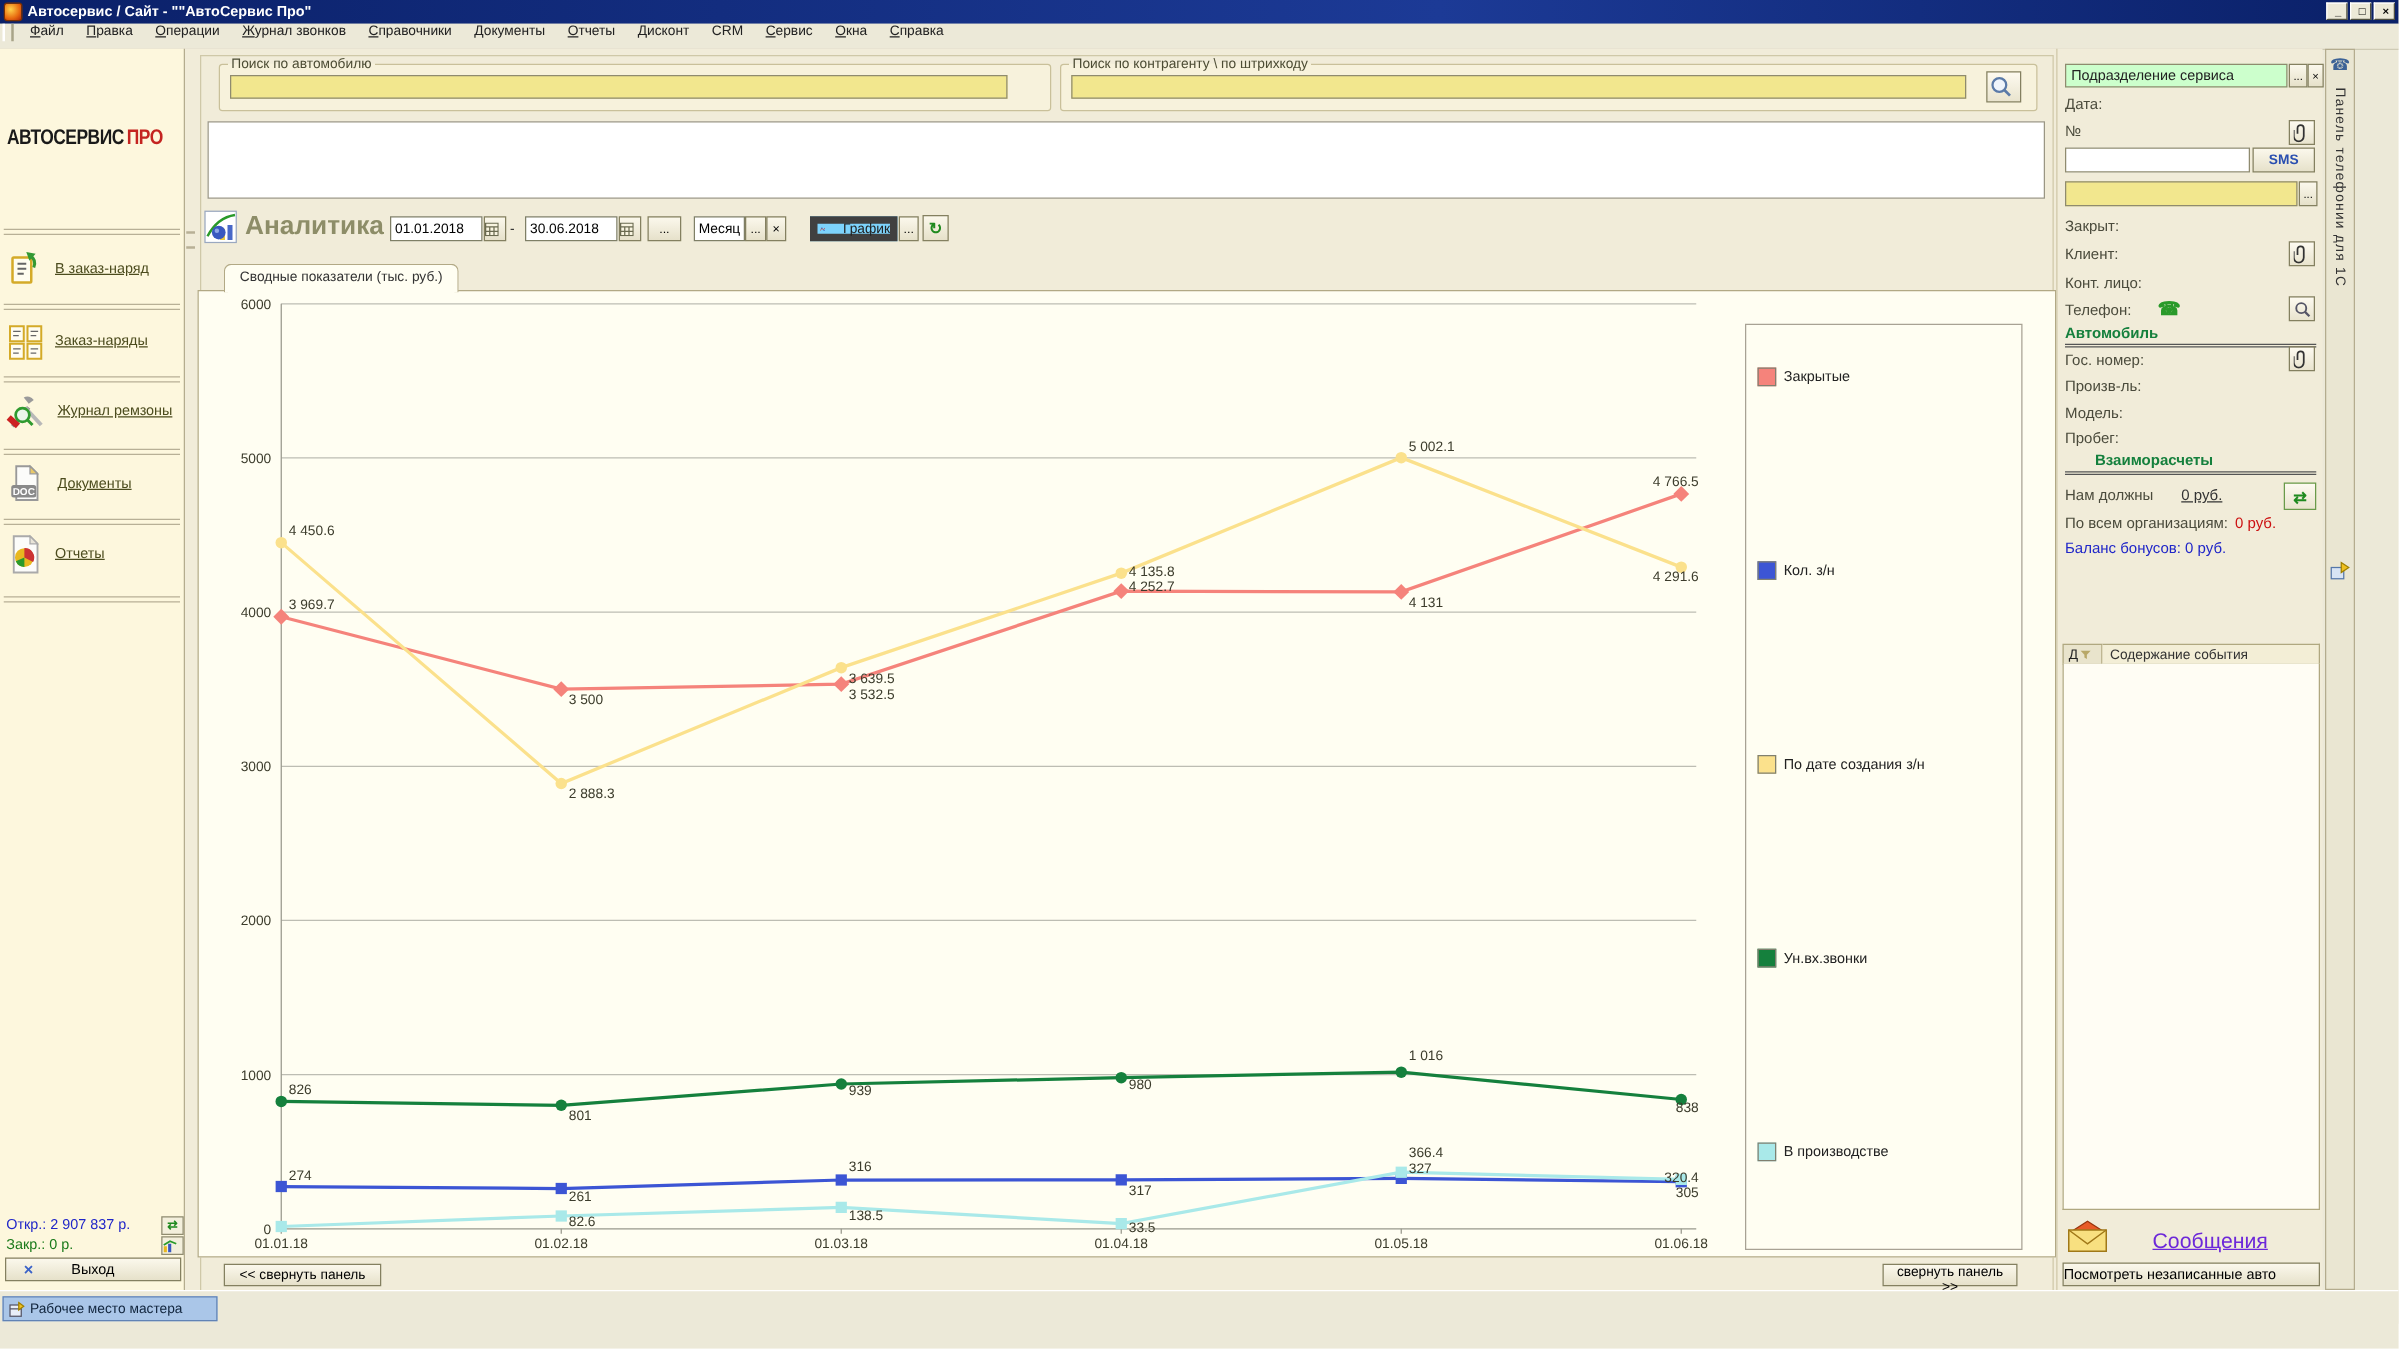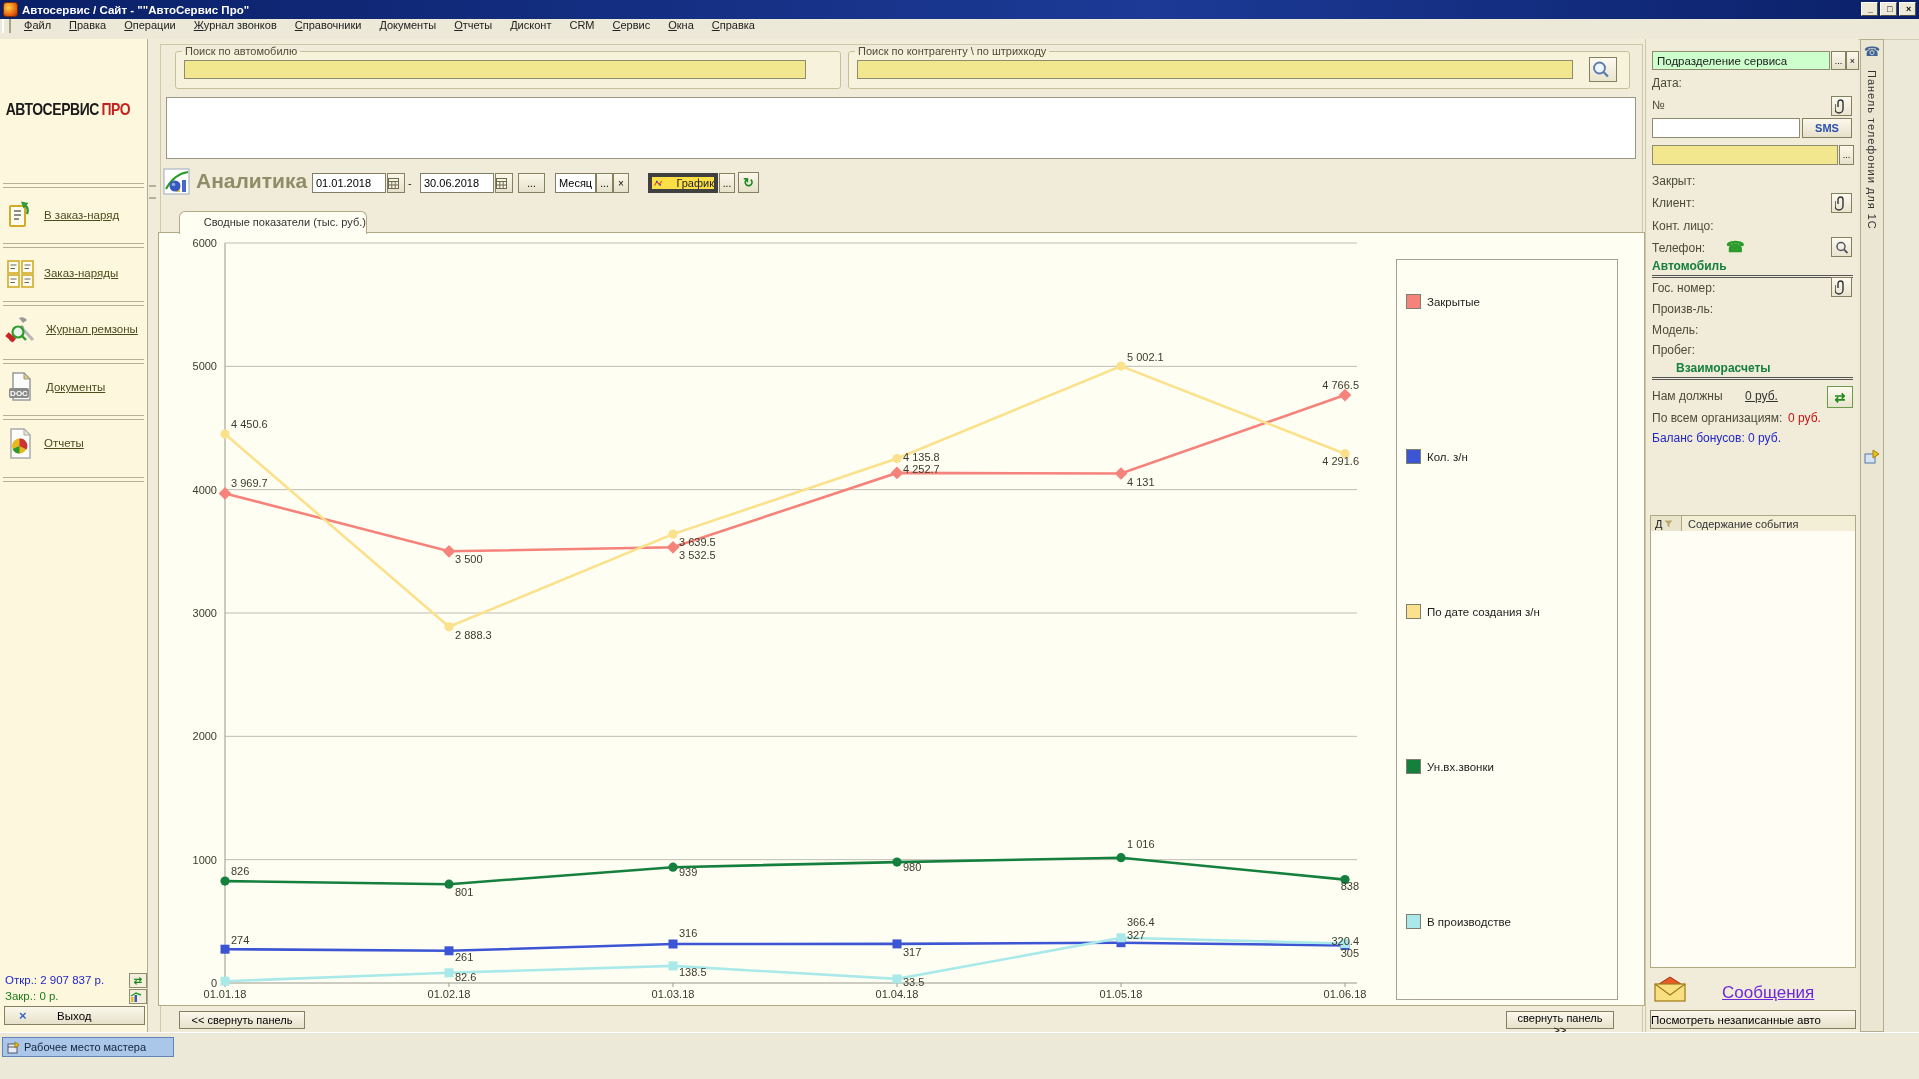--- a/index.html
+++ b/index.html
@@ -41,24 +41,24 @@
   #searchauto{left:8px;top:3px;width:622px;}
   #searchcontr{left:8px;top:3px;width:716px;}
   #magbtn{position:absolute;left:740px;top:0px;width:28px;height:25px;background:linear-gradient(#fdfaf0,#e9e4ce);border:1px solid #848060;padding:1px;}
   #whitebox{position:absolute;left:166px;top:97px;width:1470px;height:62px;background:#fff;border:1px solid #9a9684;box-sizing:border-box;}
   
   #atitle{position:absolute;left:196px;top:169px;font-size:21px;font-weight:bold;color:#8d8d68;}
   #aicon{position:absolute;left:163px;top:168px;}
   .tbinput{position:absolute;top:173px;height:20px;background:#fff;border:1px solid #7f7f66;box-sizing:border-box;font-size:11px;padding:2px 3px;}
   .tbbtn{position:absolute;top:173px;height:20px;background:linear-gradient(#fbf8ec,#e6e1ca);border:1px solid #848060;box-sizing:border-box;font-size:10px;text-align:center;padding:0;}
   #dash{position:absolute;left:408px;top:177px;}
-  #gtype{position:absolute;left:648px;top:173px;width:70px;height:20px;background:#fde047;border:4px solid #404040;box-sizing:border-box;display:flex;align-items:center;gap:14px;padding-left:2px;}
+  #gtype{position:absolute;left:648px;top:173px;width:70px;height:20px;background:#7dd3fc;border:6px solid #404040;box-sizing:border-box;display:flex;align-items:center;gap:14px;padding-left:2px;}
   #refreshbtn{position:absolute;left:738px;top:172px;width:21px;height:21px;background:linear-gradient(#fbf8ec,#e6e1ca);border:1px solid #848060;color:#1f8a1f;font-weight:bold;font-size:13px;line-height:17px;text-align:center;padding:0;}
   
-  #tab{position:absolute;left:179px;top:211px;width:186px;height:22px;background:#fffef2;border:1px solid #b2a985;border-bottom:none;border-radius:6px 6px 0 0;text-align:right;line-height:21px;font-size:11px;color:#333;z-index:3;}
+  #tab{position:absolute;left:179px;top:211px;width:186px;height:22px;background:#fffef2;border:1px solid #b2a985;border-bottom:none;border-radius:6px 6px 0 0;text-align:center;line-height:21px;font-size:11px;color:#333;z-index:3;}
   #chartpanel{position:absolute;left:158px;top:232px;width:1487px;height:774px;background:#fffef2;border:1px solid #b2a985;box-sizing:border-box;z-index:2;}
   #chart-svg{position:absolute;left:2px;top:3px;}
   .ctick{font-size:11px;fill:#3c3c2c;font-family:"Liberation Sans",sans-serif;}
   .clab{font-size:11px;fill:#3c3c2c;font-family:"Liberation Sans",sans-serif;}
   #legendbox{position:absolute;left:1237px;top:26px;width:222px;height:741px;border:1px solid #a8a294;background:#fffef2;box-sizing:border-box;}
   .legend-item{position:absolute;left:9px;display:flex;align-items:center;gap:6px;}
   .legend-swatch{width:13px;height:13px;border:1px solid #808070;display:inline-block;}
   .legend-label{font-size:11.5px;color:#222;}
   .collapsebtn{position:absolute;height:18px;background:linear-gradient(#fbf8ec,#e6e1ca);border:1px solid #848060;font-size:11px;text-align:center;padding:0 6px;}
   #clleft{left:179px;top:1011px;width:126px;}

